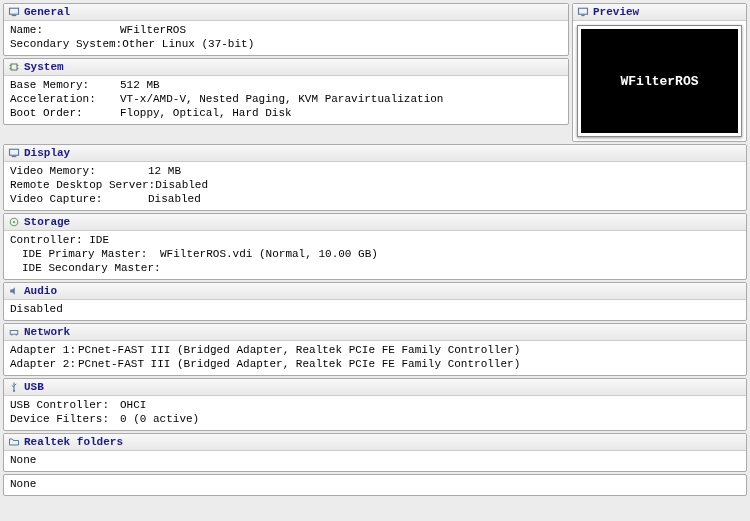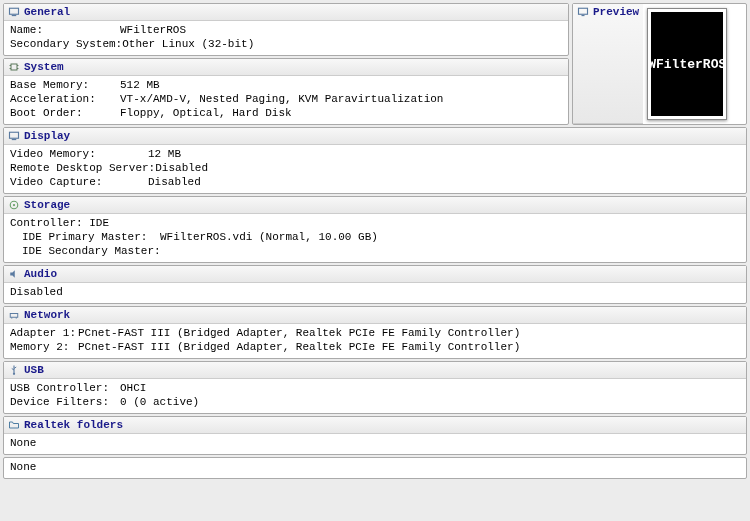--- a/index.html
+++ b/index.html
@@ -34,21 +34,21 @@
             </svg>
             <span>General</span>
           </div>
 <div class="body">
 <div class="row">
               <span class="lbl">Name:</span>
               <span>WFilterROS</span>
             </div>
 <div class="row">
               <span class="lbl">Secondary System:</span>
-              <span>Other Linux (32-bit)</span>
+              <span>Other Linux (37-bit)</span>
             </div>
 </div>
         </div>
 
 <div class="panel">
 <div class="hdr">
             <svg viewBox="0 0 16 16">
               <rect x="4" y="4" width="8" height="8" fill="none" stroke="#4a6a4a" stroke-width="1.2"></rect>
               <line x1="2" y1="6" x2="4" y2="6" stroke="#4a6a4a"></line>
               <line x1="2" y1="10" x2="4" y2="10" stroke="#4a6a4a"></line>
@@ -68,21 +68,21 @@
             </div>
 <div class="row">
               <span class="lbl">Boot Order:</span>
               <span>Floppy, Optical, Hard Disk</span>
             </div>
 </div>
         </div>
 
 </div>
 <div class="preview-box">
-<div class="panel" style="flex:1;display:flex;flex-direction:row">
+<div class="panel" style="flex:1;display:flex;flex-direction:column">
 <div class="hdr">
             <svg viewBox="0 0 16 16">
               <rect x="2" y="3" width="12" height="8" fill="none" stroke="#5a7aa0" stroke-width="1.5"></rect>
               <rect x="6" y="12" width="4" height="1.5" fill="#5a7aa0"></rect>
             </svg>
             <span>Preview</span>
           </div>
 <div class="thumb">
             <span>WFilterROS</span>
           </div>
@@ -154,21 +154,21 @@
             <line x1="11" y1="11" x2="11" y2="13" stroke="#5a7aa0"></line>
           </svg>
           <span>Network</span>
         </div>
 <div class="body">
 <div class="row">
             <span style="min-width:68px">Adapter 1:</span>
             <span>PCnet-FAST III (Bridged Adapter, Realtek PCIe FE Family Controller)</span>
           </div>
 <div class="row">
-            <span style="min-width:68px">Memory 2:</span>
+            <span style="min-width:68px">Adapter 2:</span>
             <span>PCnet-FAST III (Bridged Adapter, Realtek PCIe FE Family Controller)</span>
           </div>
 </div>
       </div>
 
 <div class="panel">
 <div class="hdr">
           <svg viewBox="0 0 16 16">
             <circle cx="8" cy="13" r="1.5" fill="#5a7aa0"></circle>
             <line x1="8" y1="2" x2="8" y2="12" stroke="#5a7aa0" stroke-width="1.5"></line>

